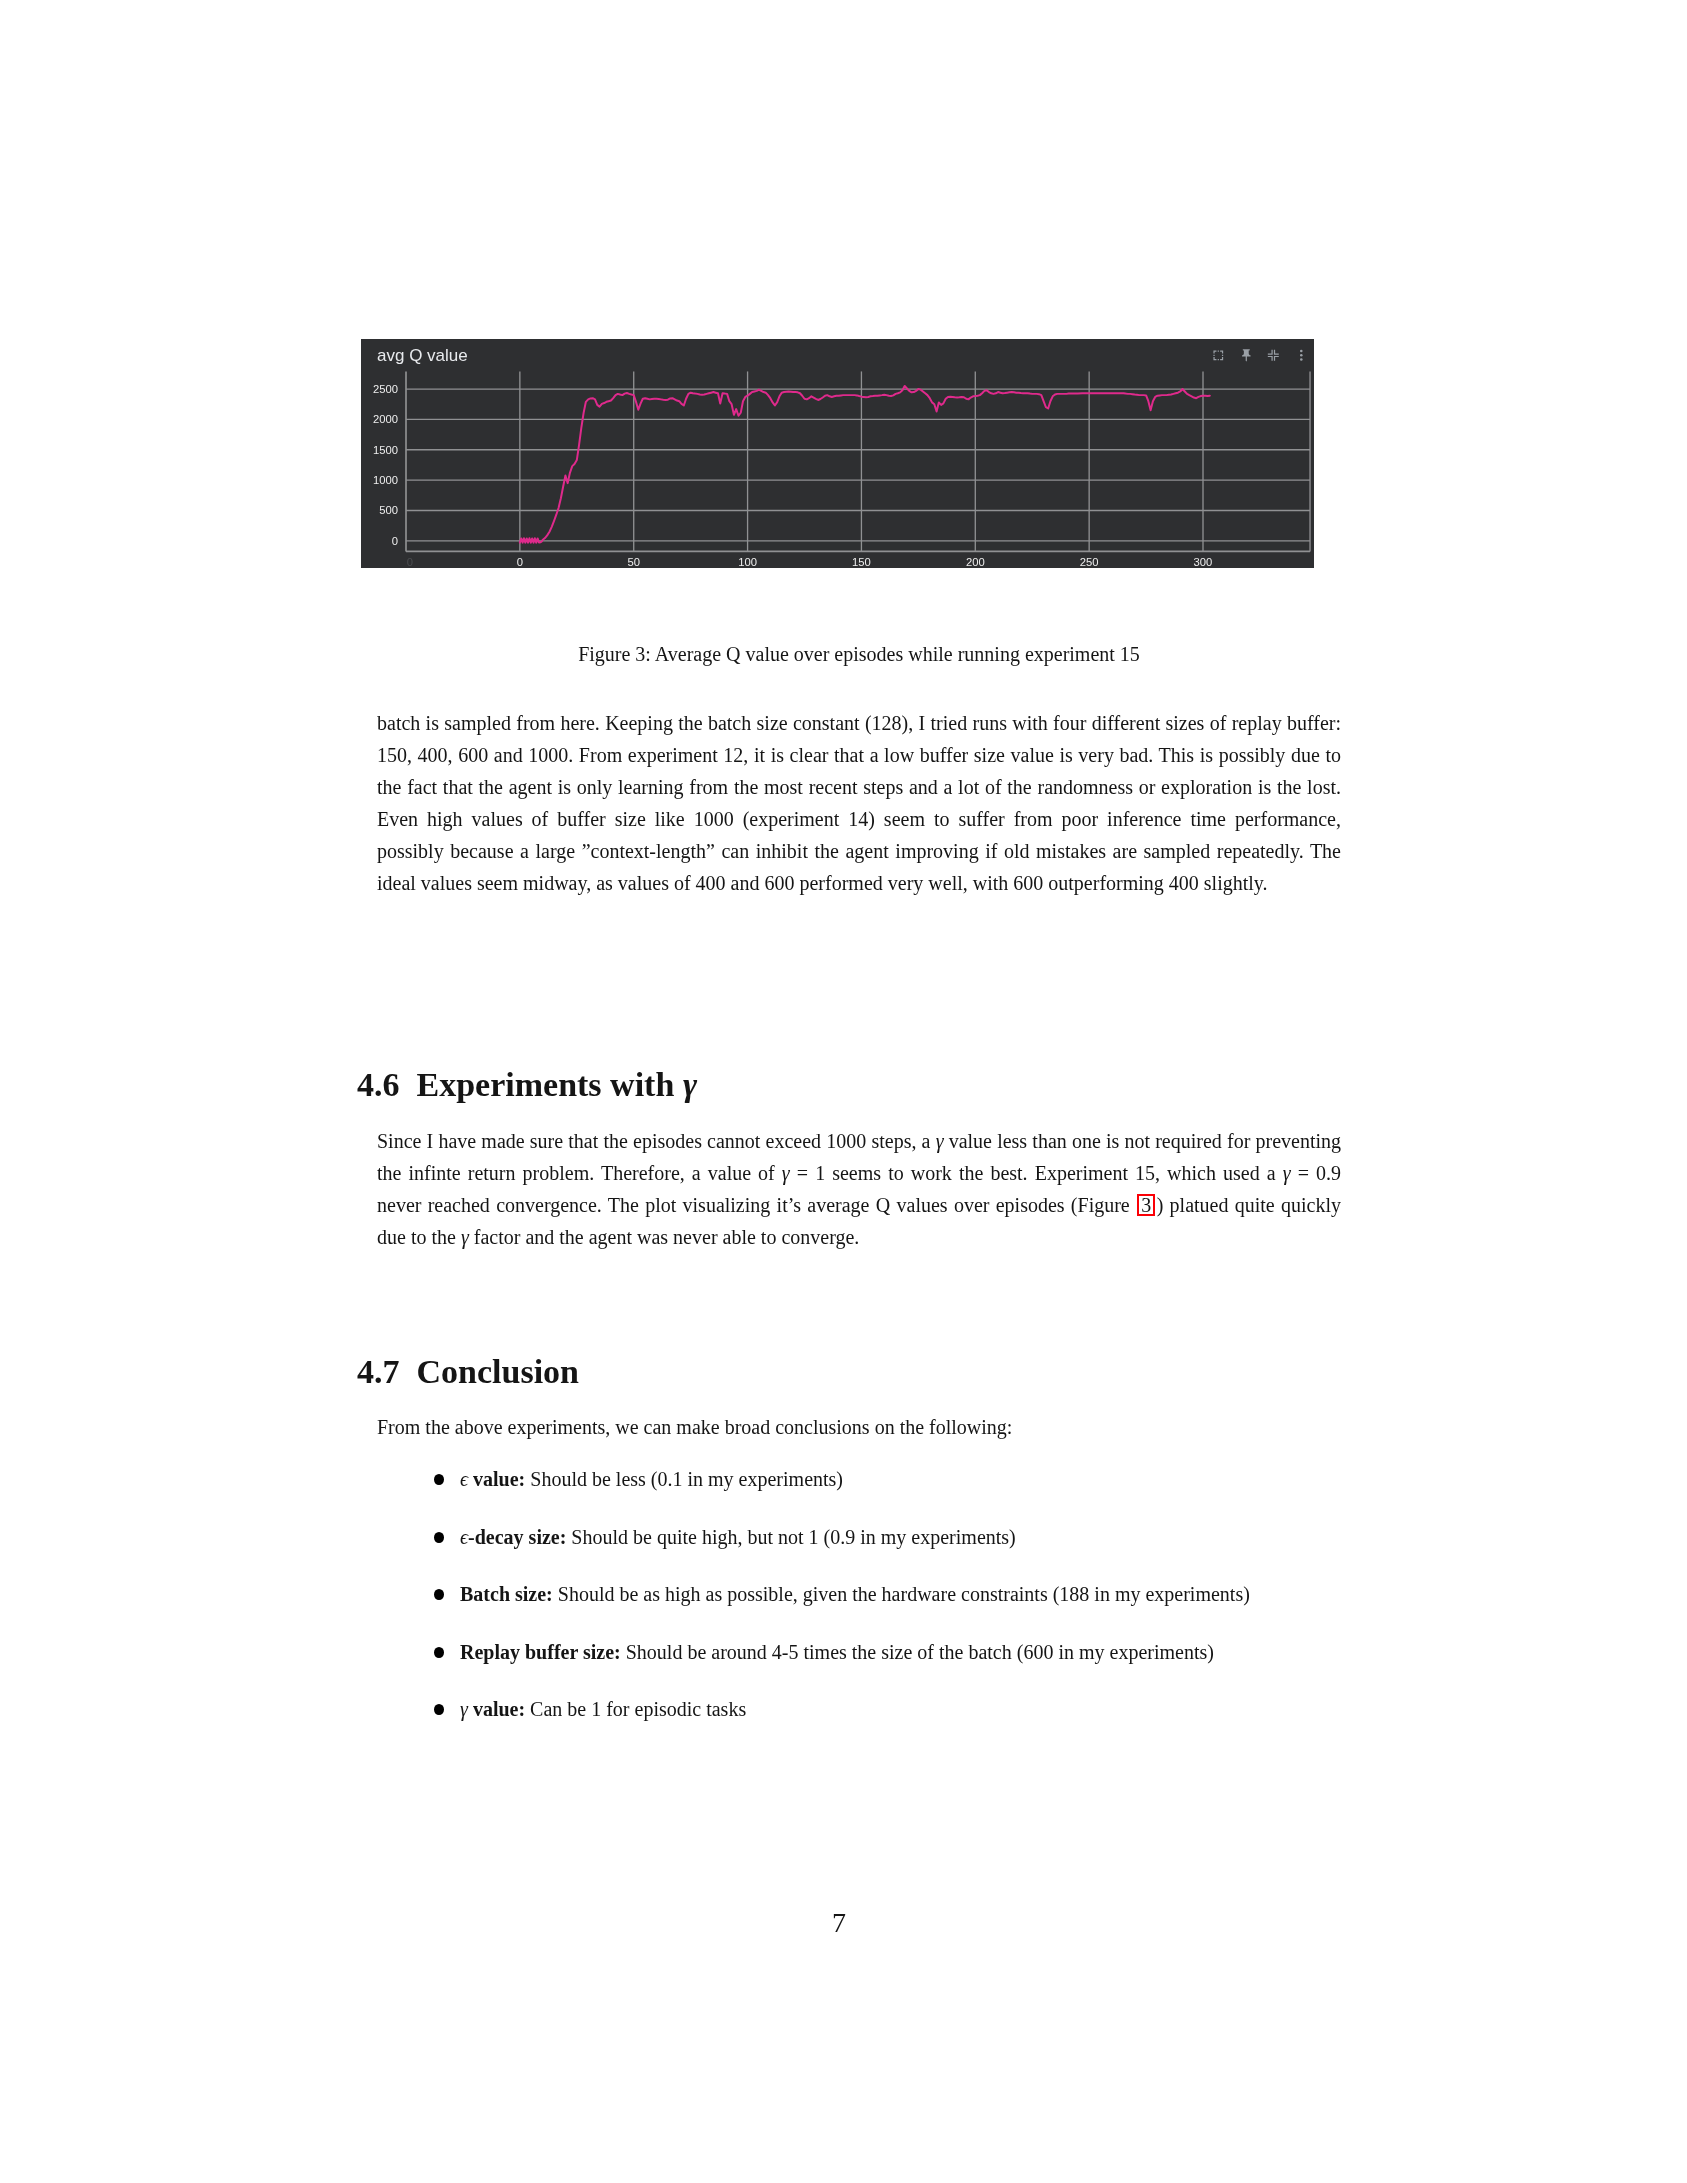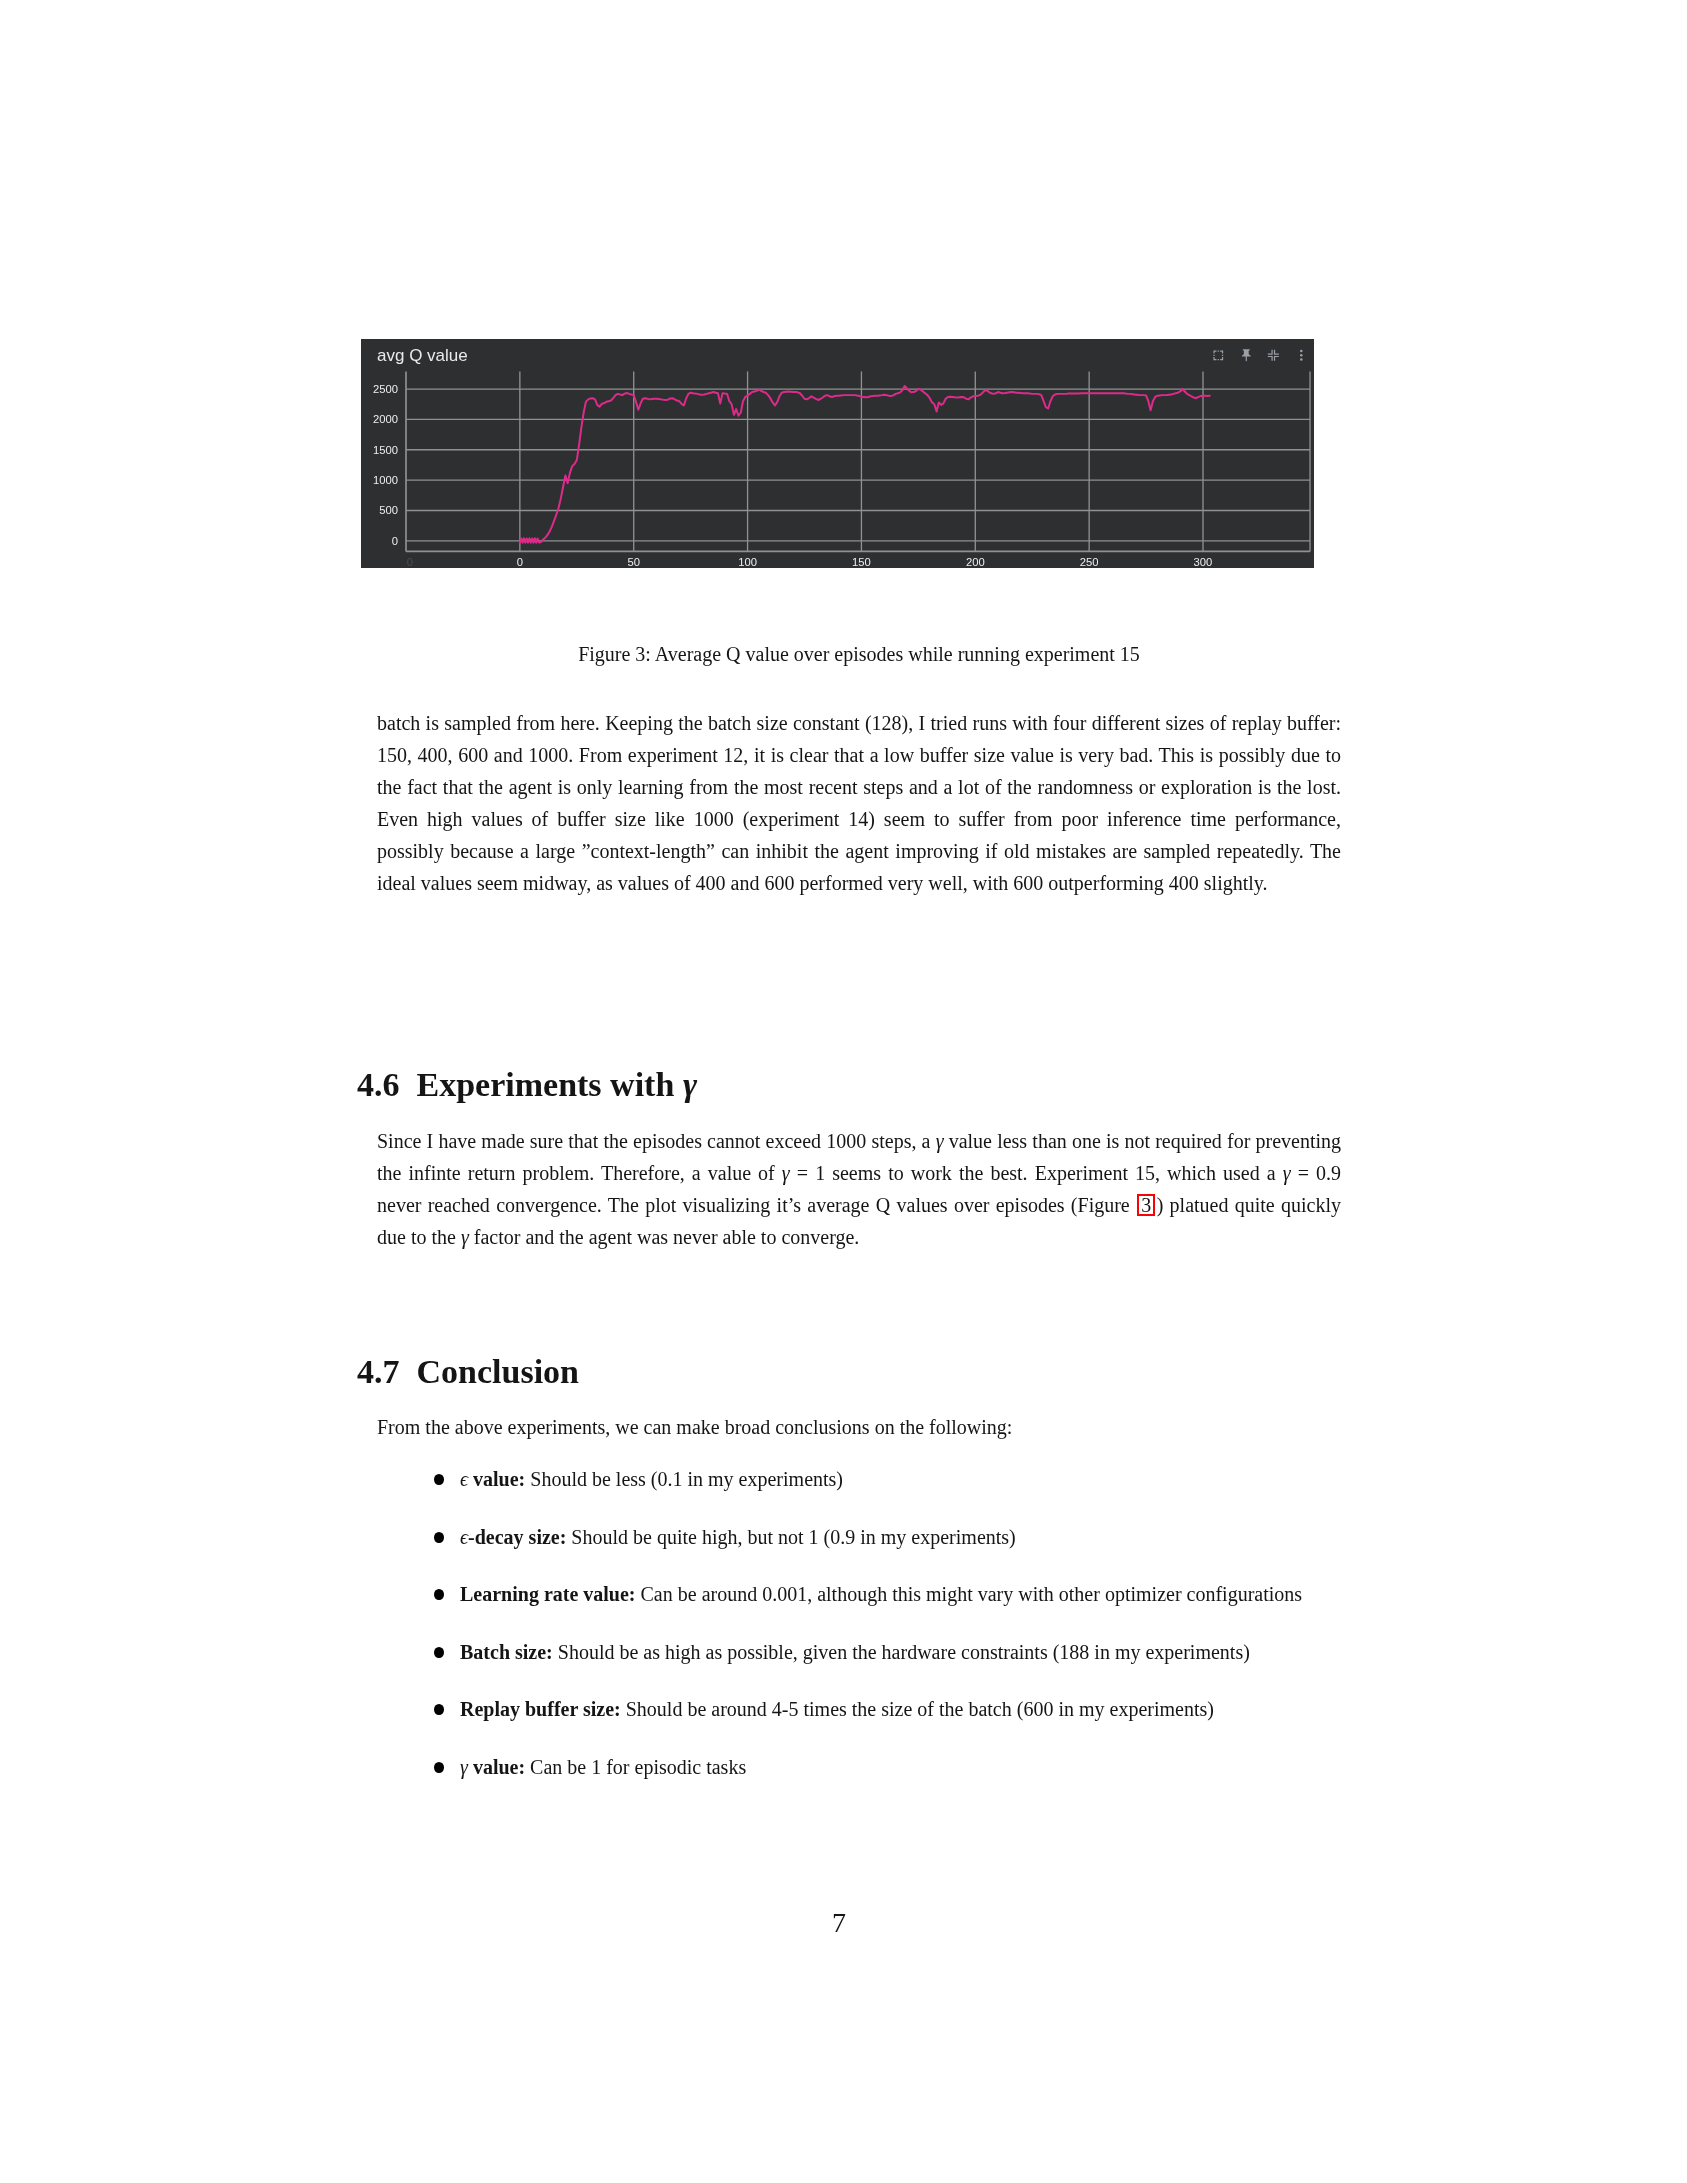--- a/index.html
+++ b/index.html
@@ -108,21 +108,20 @@
   <div class="heading" style="top:1352px">
     <span class="num">4.7</span><span>Conclusion</span>
   </div>
 
   <div class="blk" style="top:1411px">From the above experiments, we can make broad conclusions on the following:</div>
 
   <div class="blk" style="top:1463px">
     <ul class="concl">
       <li><span class="bdot"></span><span class="mi">ϵ</span><span class="blab"> value:</span><span> Should be less (0.1 in my experiments)</span></li>
       <li><span class="bdot"></span><span class="mi">ϵ</span><span class="blab">-decay size:</span><span> Should be quite high, but not 1 (0.9 in my experiments)</span></li>
-      <li><span class="bdot"></span><span class="mi"></span><span class="blab">Learning rate value:</span><span> Can be around 0.001, although this might vary with other optimizer configurations</span></li>
       <li><span class="bdot"></span><span class="mi"></span><span class="blab">Batch size:</span><span> Should be as high as possible, given the hardware constraints (188 in my experiments)</span></li>
       <li><span class="bdot"></span><span class="mi"></span><span class="blab">Replay buffer size:</span><span> Should be around 4-5 times the size of the batch (600 in my experiments)</span></li>
       <li><span class="bdot"></span><span class="mi">γ</span><span class="blab"> value:</span><span> Can be 1 for episodic tasks</span></li>
     </ul>
   </div>
 
   <div class="pagenum">7</div>
 </div>
 
 

